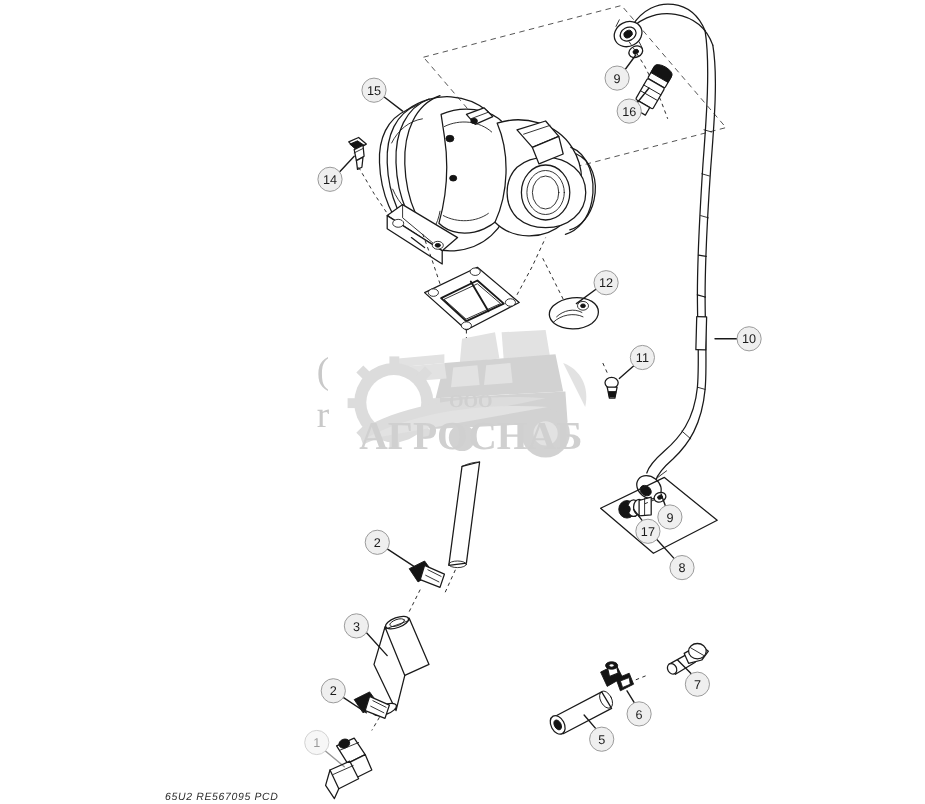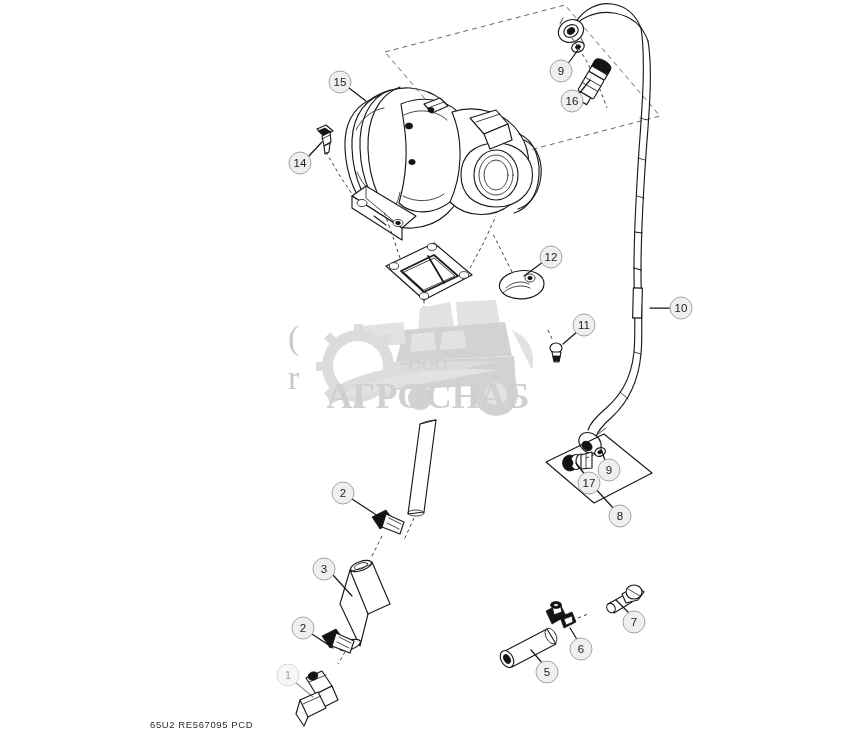--- a/index.html
+++ b/index.html
@@ -13,21 +13,21 @@
   .wm{position:absolute;pointer-events:none;}
   #watermark{left:300px;top:300px;width:260px;height:130px;opacity:1;}
   #ghost-text{
     position:absolute;left:288px;top:318px;width:80px;height:80px;
     font-size:34px;line-height:40px;color:#c9c9c9;font-family:"Liberation Serif",serif;
     user-select:none;
   }
   #footer{
     position:absolute;left:150px;top:719px;
     font-size:9.5px;letter-spacing:.6px;color:#2b2b2b;
-    font-family:"Liberation Sans",sans-serif;white-space:nowrap;
+    font-family:"Liberation Sans",sans-serif;white-space:nowrap;font-style:italic;
   }
   .cal-txt{font-family:"Liberation Sans",sans-serif;font-size:11.5px;fill:#1c1c1c;}
 </style>
 </head>
 <body>
 
 <div id="sheet">
 
   <svg id="art" viewBox="0 0 841 731">
     <defs>

